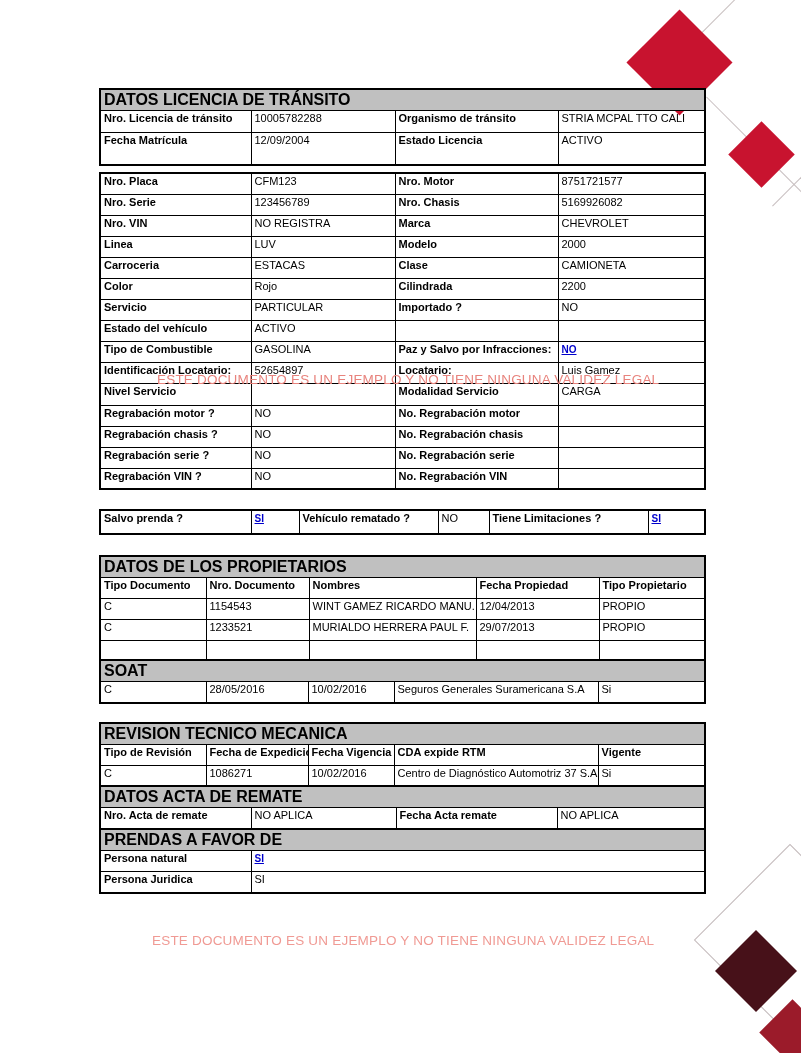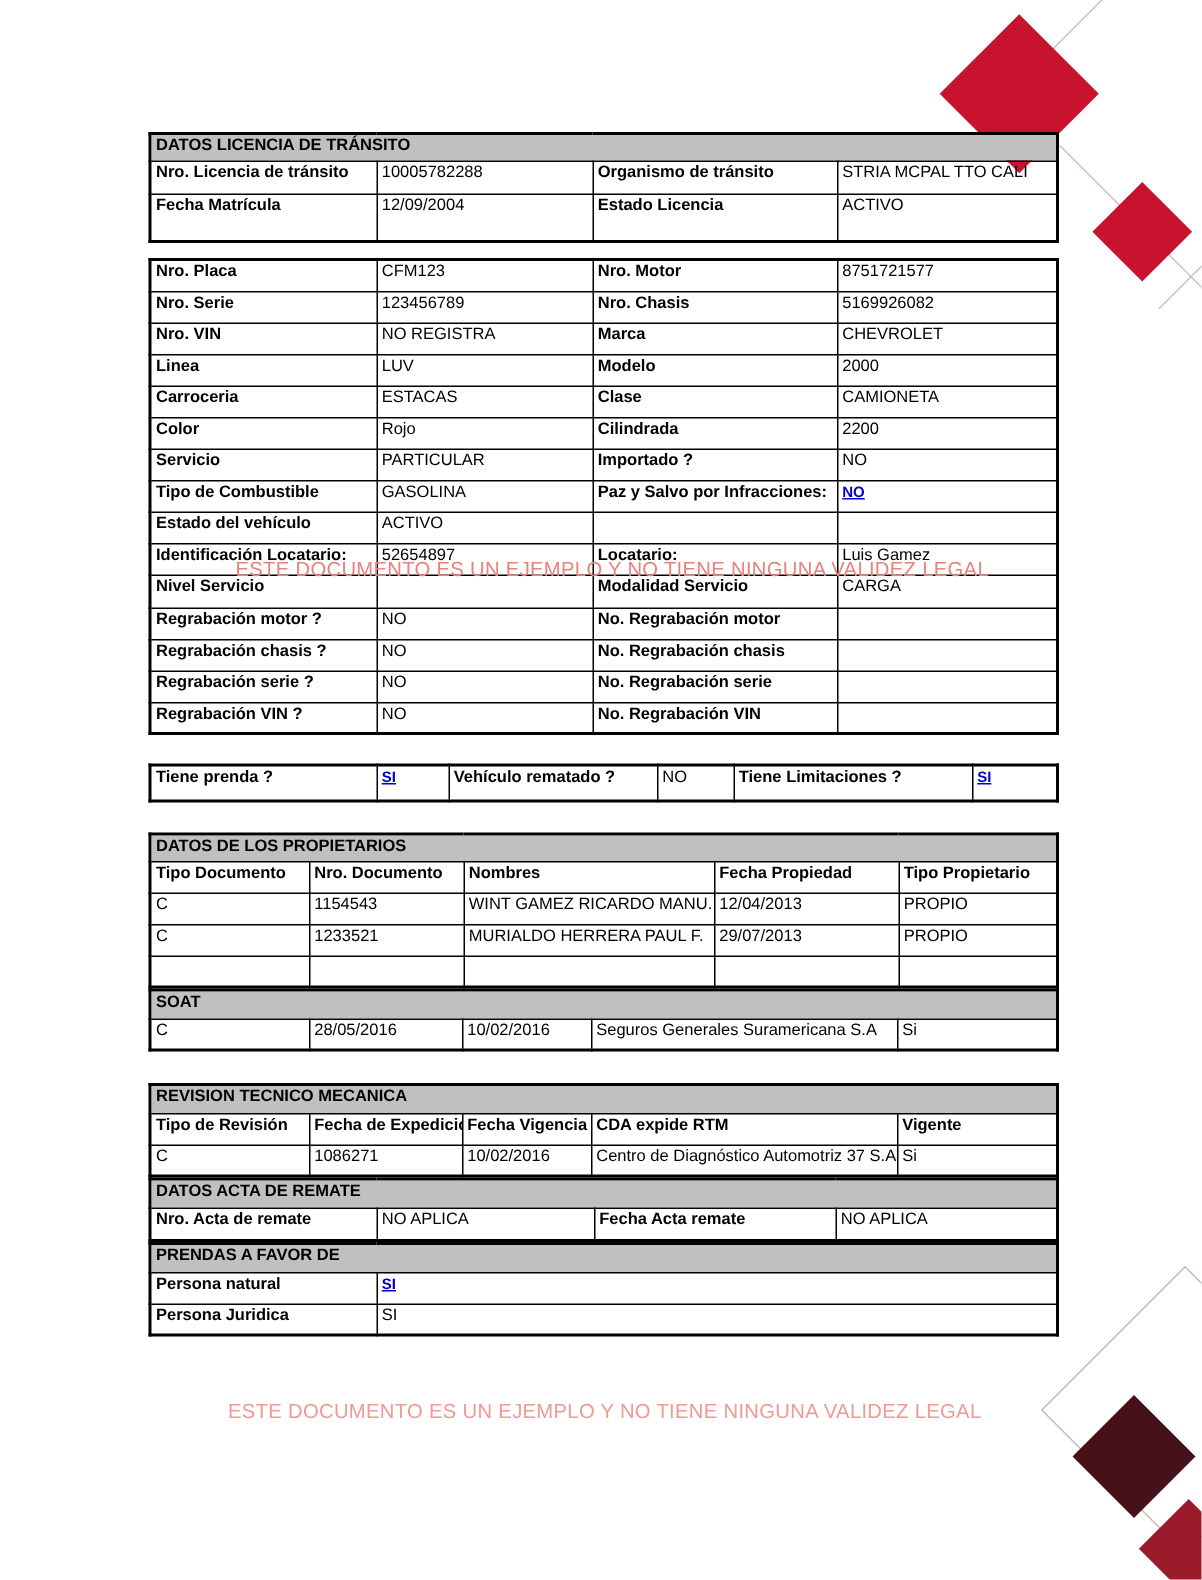--- a/index.html
+++ b/index.html
@@ -7,21 +7,21 @@
        font-family:"Liberation Sans","DejaVu Sans",sans-serif;}
   
   .deco{position:absolute;z-index:0;}
   .diamond{transform:rotate(45deg);}
   .deco-line{position:absolute;height:1px;background:#c8bfc0;z-index:0;}
   
   table.tbl{position:absolute;z-index:2;border-collapse:collapse;table-layout:fixed;
             border:2px solid #000;background:transparent;}
   .tbl td,.tbl th{border:1px solid #000;font-size:11px;padding:1px 3px;
             vertical-align:top;overflow:hidden;white-space:nowrap;text-align:left;background:transparent;}
-  .tbl th.bar{background:#c0c0c0;font-weight:bold;font-size:11px;}
+  .tbl th.bar{background:#c0c0c0;font-weight:bold;font-size:16px;}
   .bar-left{text-align:left;}
   .bar-ctr{text-align:center;margin-top:21px;}
   .lb{font-weight:bold;}
   .filled{padding-top:5px;font-size:11.5px;}
   .indent{padding-left:12px;}
   .ctr{text-align:center;}
   .lnk{color:#0000cc;text-decoration:underline;font-weight:bold;font-size:10px;cursor:pointer;}
   
   .wm{position:absolute;z-index:3;font-size:13.5px;letter-spacing:.2px;white-space:nowrap;}
   #wm-mid{left:157px;top:372px;color:#e8837d;}
@@ -109,30 +109,30 @@
     <td class="lb">Cilindrada</td>
     <td>2200</td>
   </tr>
   <tr style="height:21.1px;">
     <td class="lb">Servicio</td>
     <td>PARTICULAR</td>
     <td class="lb">Importado ?</td>
     <td>NO</td>
   </tr>
   <tr style="height:21.1px;">
+    <td class="lb">Estado del vehículo</td>
+    <td>ACTIVO</td>
+    <td class="lb"></td>
+    <td></td>
+  </tr>
+  <tr style="height:21.1px;">
     <td class="lb">Tipo de Combustible</td>
     <td>GASOLINA</td>
     <td class="lb">Paz y Salvo por Infracciones:</td>
     <td><span class="lnk">NO</span></td>
-  </tr>
-  <tr style="height:21.1px;">
-    <td class="lb">Estado del vehículo</td>
-    <td>ACTIVO</td>
-    <td class="lb"></td>
-    <td></td>
   </tr>
   <tr style="height:21.1px;">
     <td class="lb">Identificación Locatario:</td>
     <td>52654897</td>
     <td class="lb">Locatario:</td>
     <td class="filled">Luis Gamez</td>
   </tr>
   <tr style="height:21.1px;">
     <td class="lb">Nivel Servicio</td>
     <td></td>
@@ -170,21 +170,21 @@
   <colgroup>
       <col style="width:151px">
       <col style="width:48px">
       <col style="width:139px">
       <col style="width:51px">
       <col style="width:159px">
       <col style="width:57px">
     </colgroup>
   <tbody>
       <tr style="height:24px;">
-    <td class="lb">Tiene prenda ?</td>
+    <td class="lb">Salvo prenda ?</td>
     <td><span class="lnk">SI</span></td>
     <td class="lb">Vehículo rematado ?</td>
     <td>NO</td>
     <td class="lb">Tiene Limitaciones ?</td>
     <td><span class="lnk">SI</span></td>
   </tr>
 </tbody>
   </table>
 
 <table class="tbl" style="left:99px;top:555px;width:605px;">

